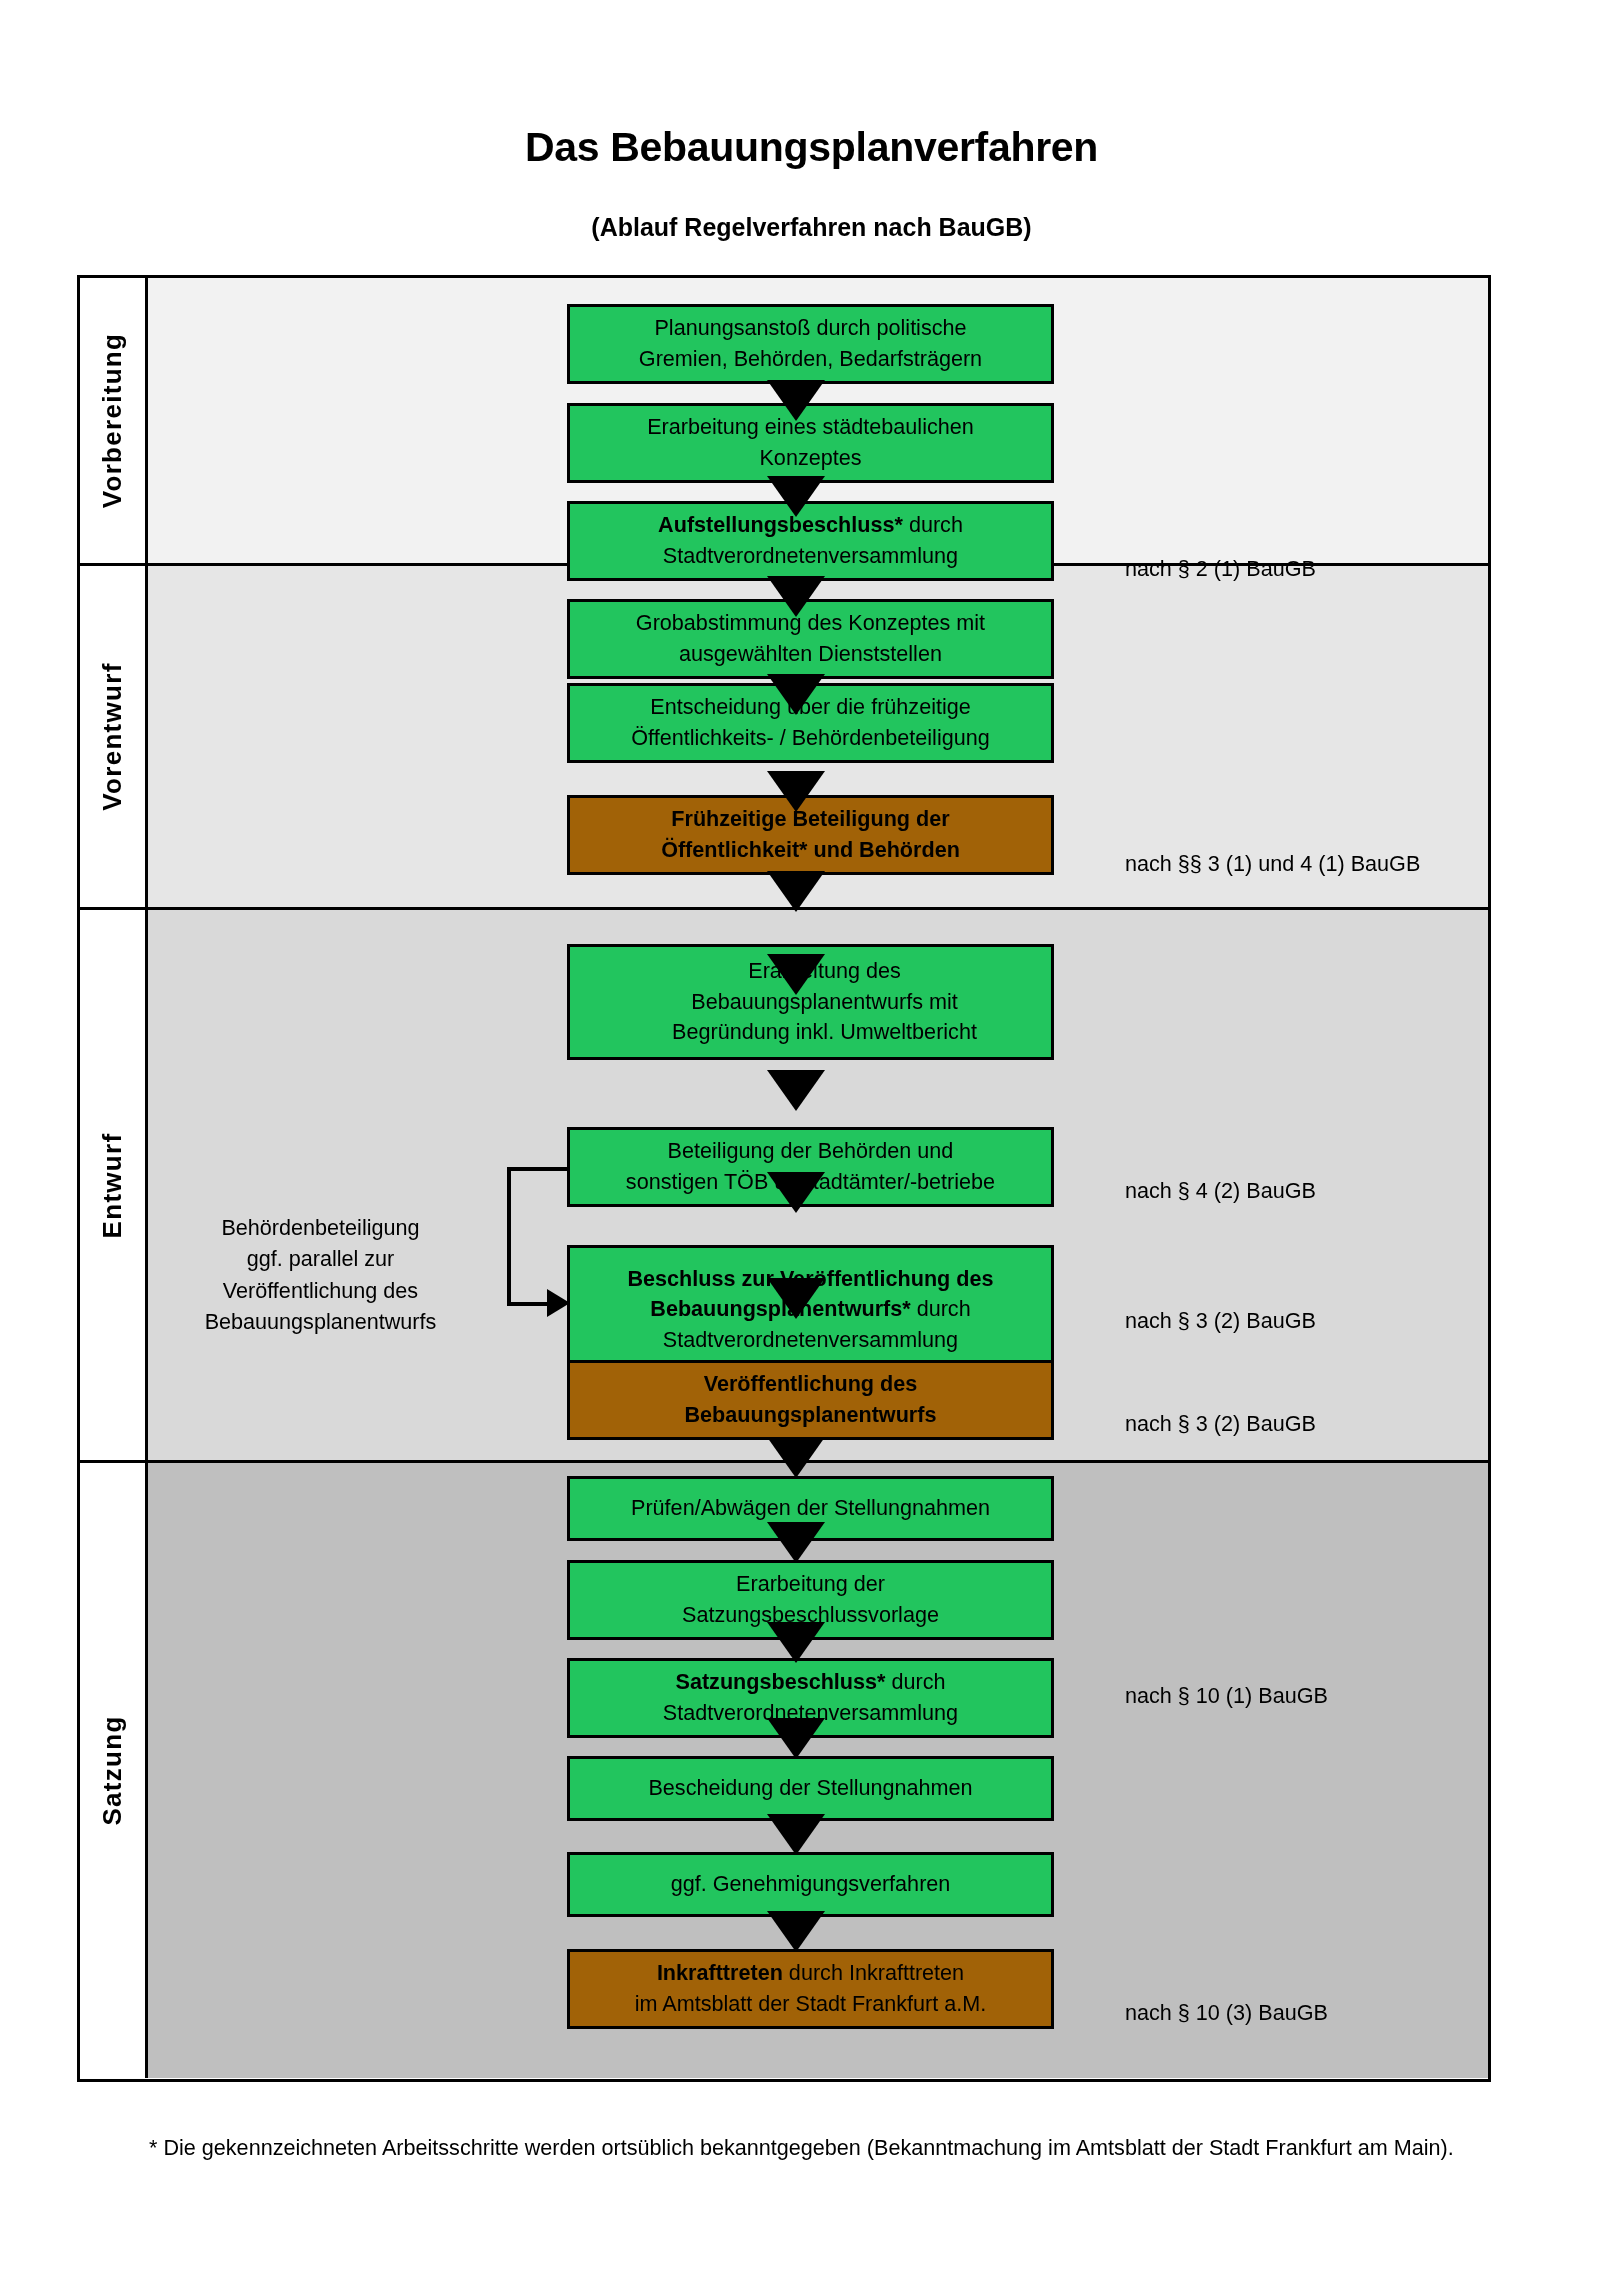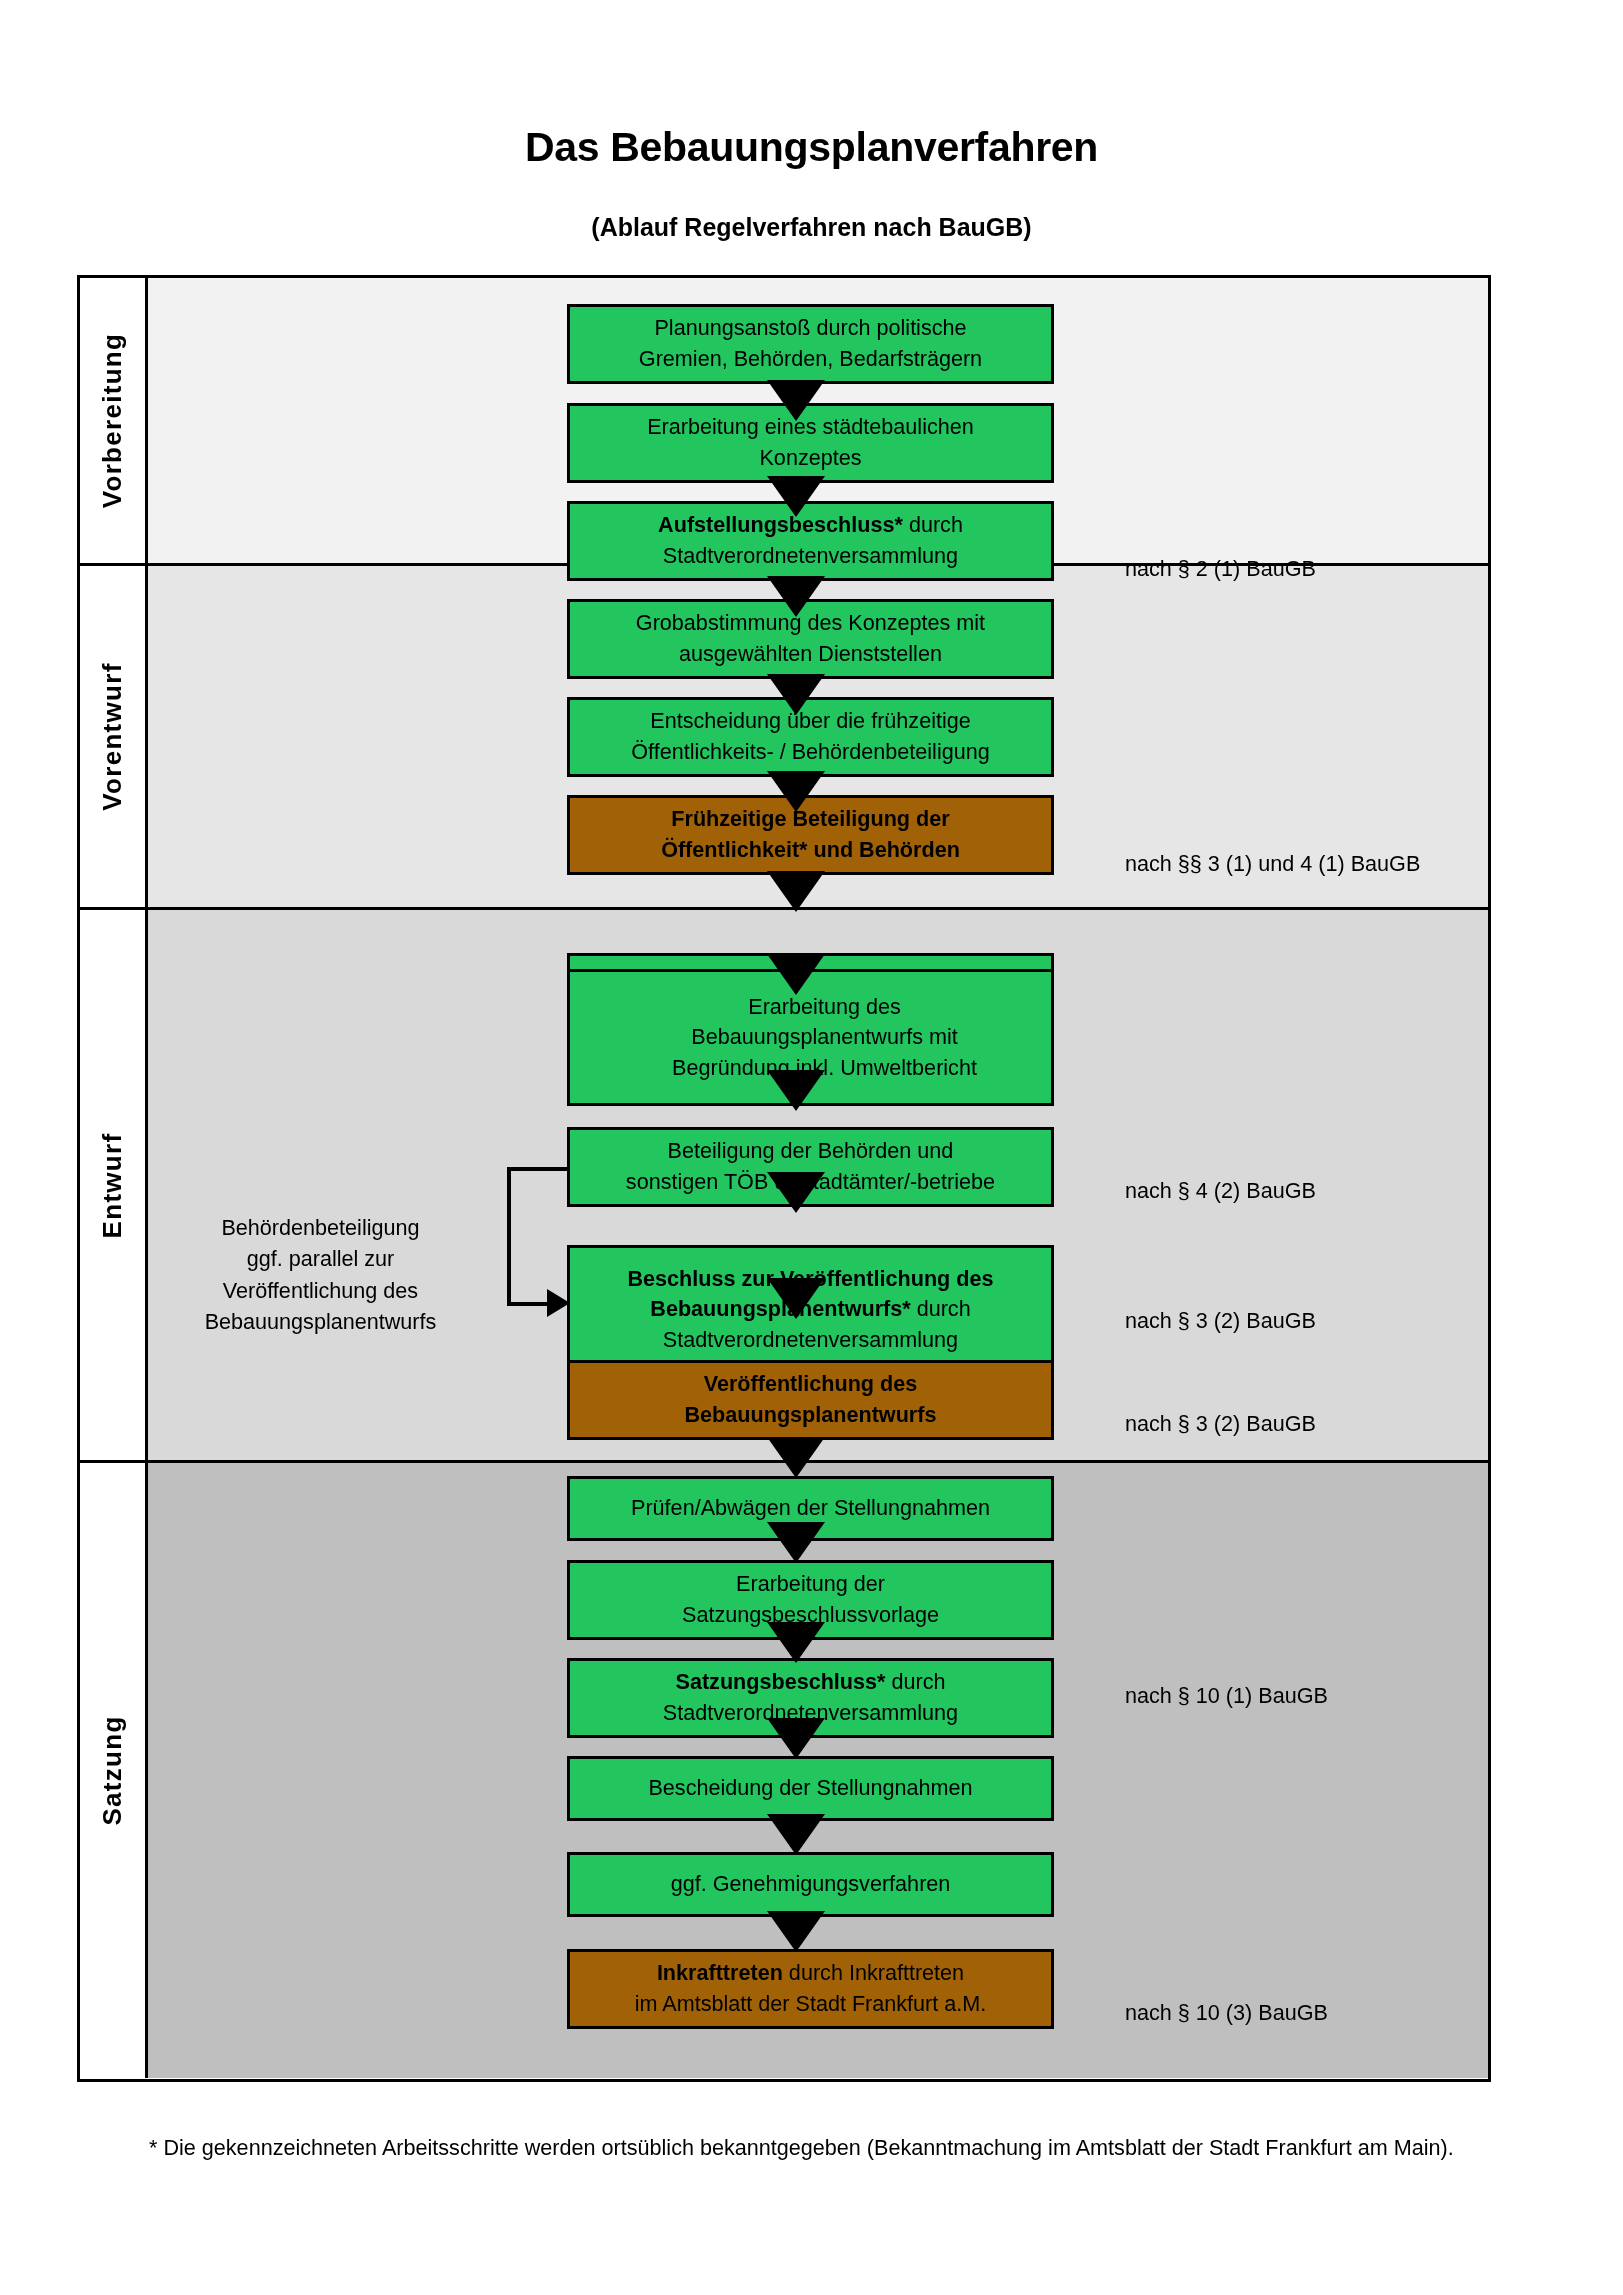--- a/index.html
+++ b/index.html
@@ -262,41 +262,41 @@
   </div>
 </div>
 
 <div class="fbox" style="top:599px;height:80px;">
   <div class="txt">
     <span>Grobabstimmung des Konzeptes mit</span><br>
     <span>ausgewählten Dienststellen</span>
   </div>
 </div>
 
-<div class="fbox" style="top:697px;height:80px;">
+<div class="fbox" style="top:683px;height:80px;">
   <div class="txt">
     <span>Entscheidung über die frühzeitige</span><br>
     <span>Öffentlichkeits- / Behördenbeteiligung</span>
   </div>
 </div>
 
 <div class="fbox blue" style="top:795px;height:80px;">
   <div class="txt">
     <b>Frühzeitige Beteiligung der</b><br>
     <b>Öffentlichkeit* und Behörden</b>
   </div>
 </div>
 
 <div class="fbox" style="top:953px;height:65px;font-weight:bold;">
   <div class="txt">
     <span>Auswertung der Beteiligungen</span>
   </div>
 </div>
 
-<div class="fbox" style="top:969px;height:137px;padding-left:28px;">
+<div class="fbox" style="top:944px;height:116px;padding-left:28px;">
   <div class="txt">
     <span>Erarbeitung des</span><br>
     <span>Bebauungsplanentwurfs mit</span><br>
     <span>Begründung inkl. Umweltbericht</span>
   </div>
 </div>
 
 <div class="fbox" style="top:1127px;height:80px;">
   <div class="txt">
     <span>Beteiligung der Behörden und</span><br>

